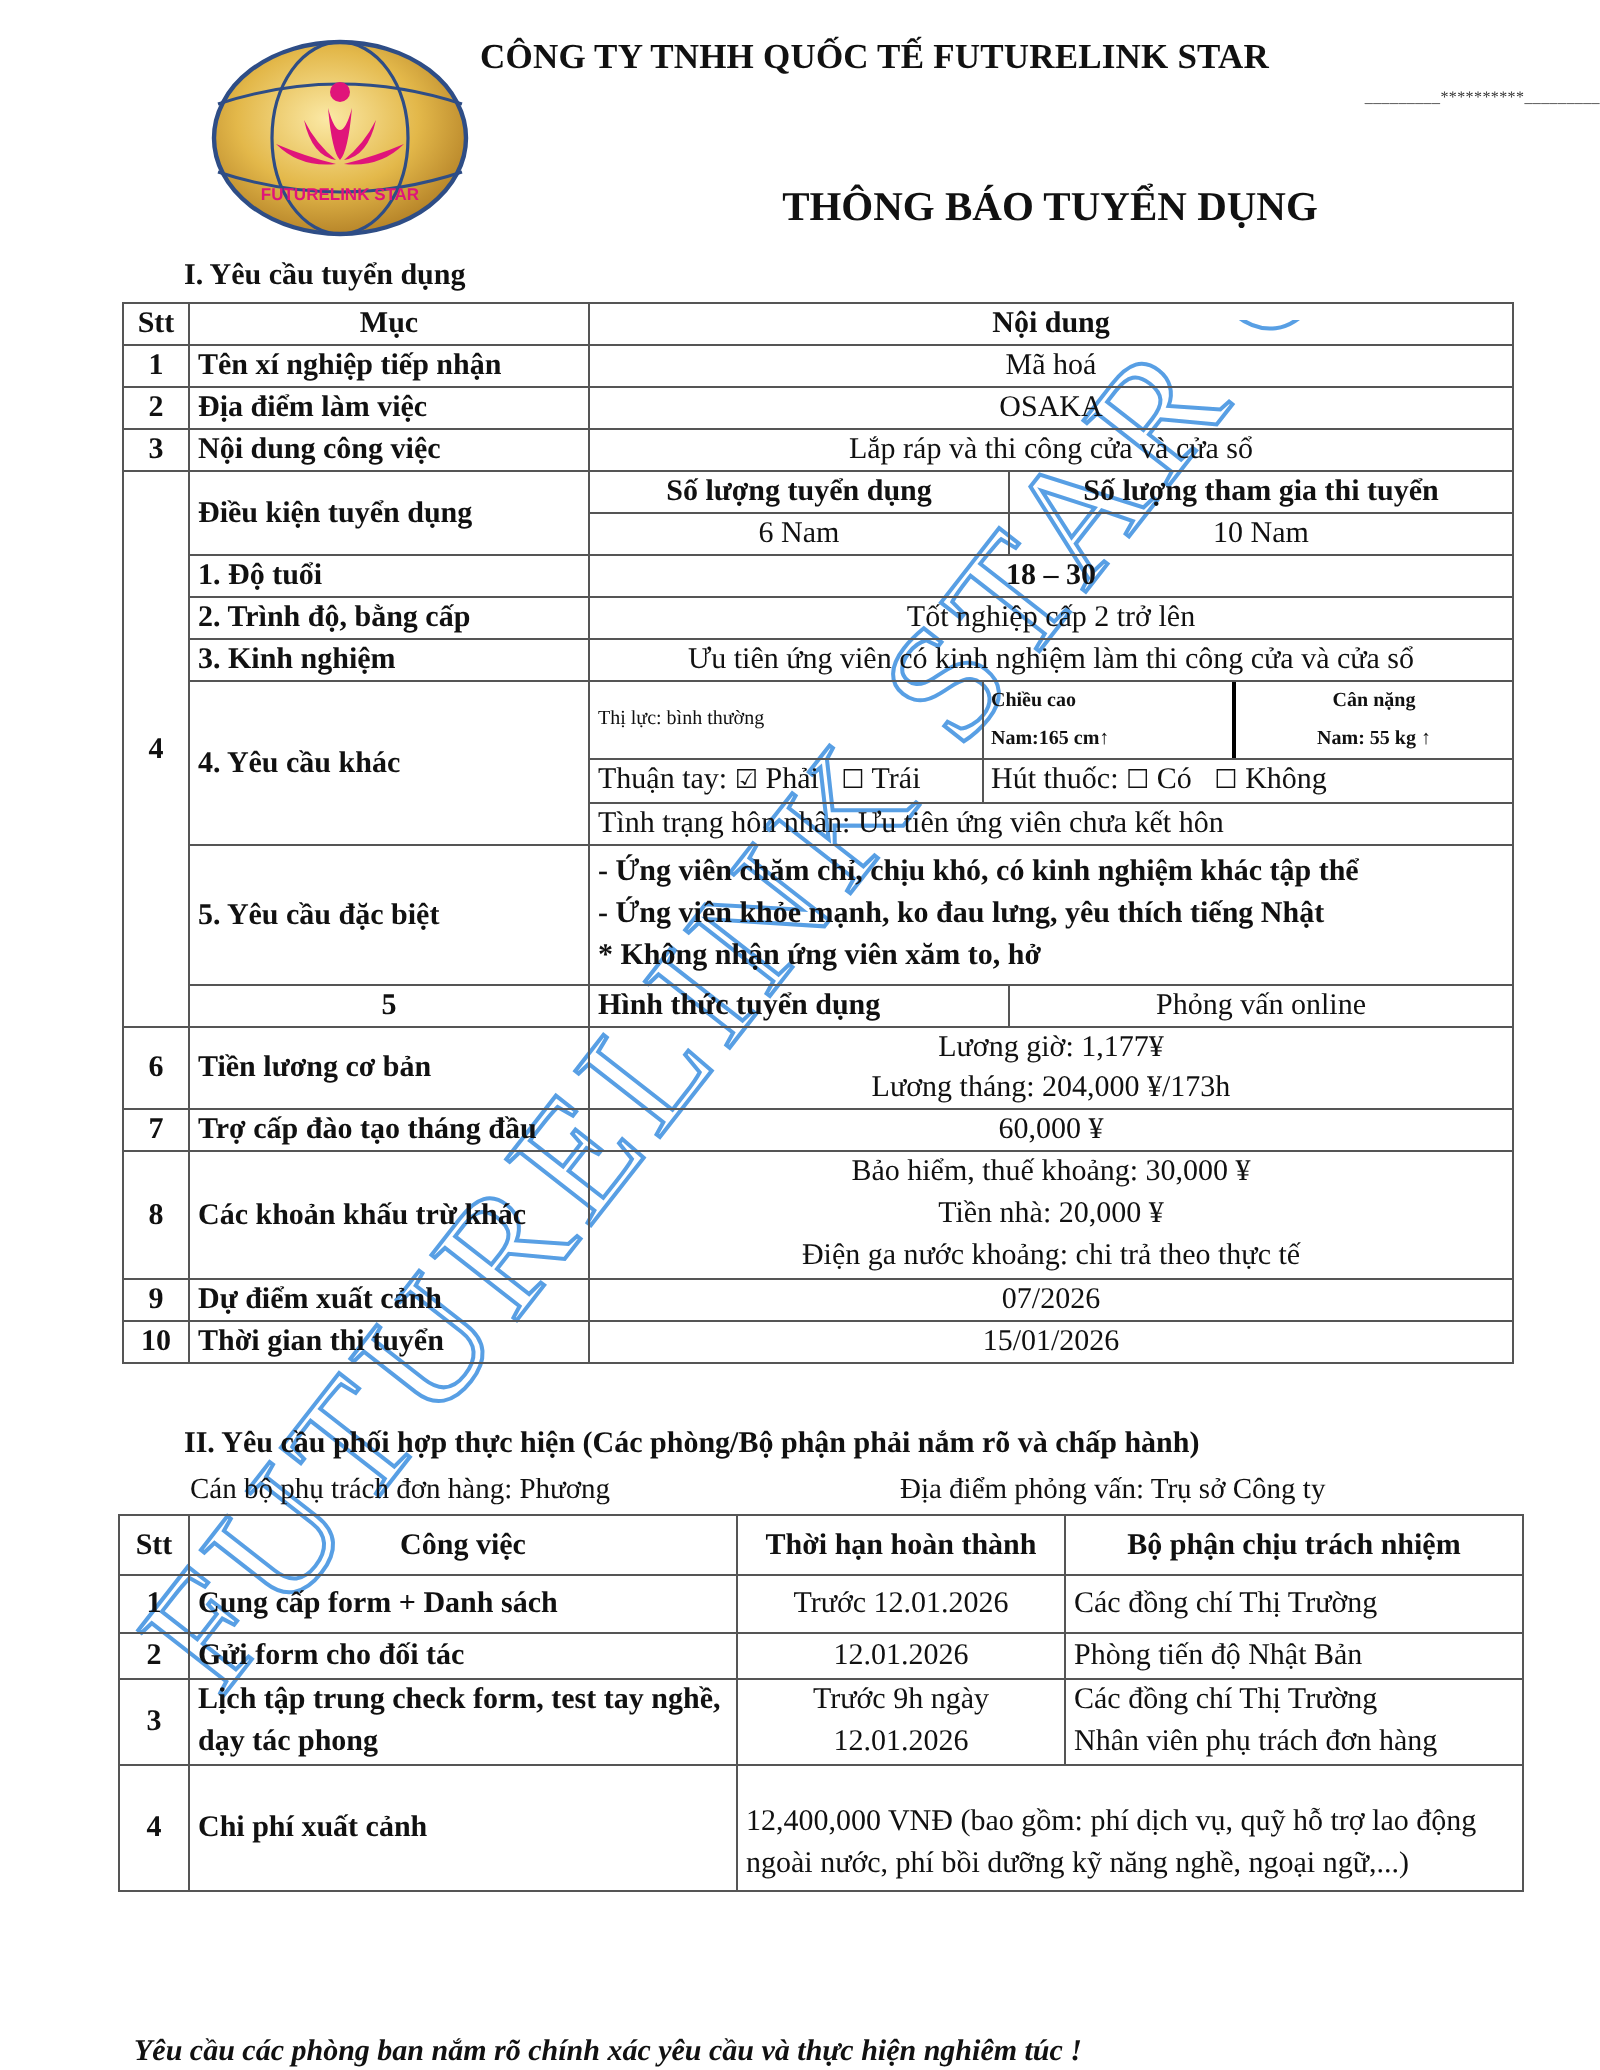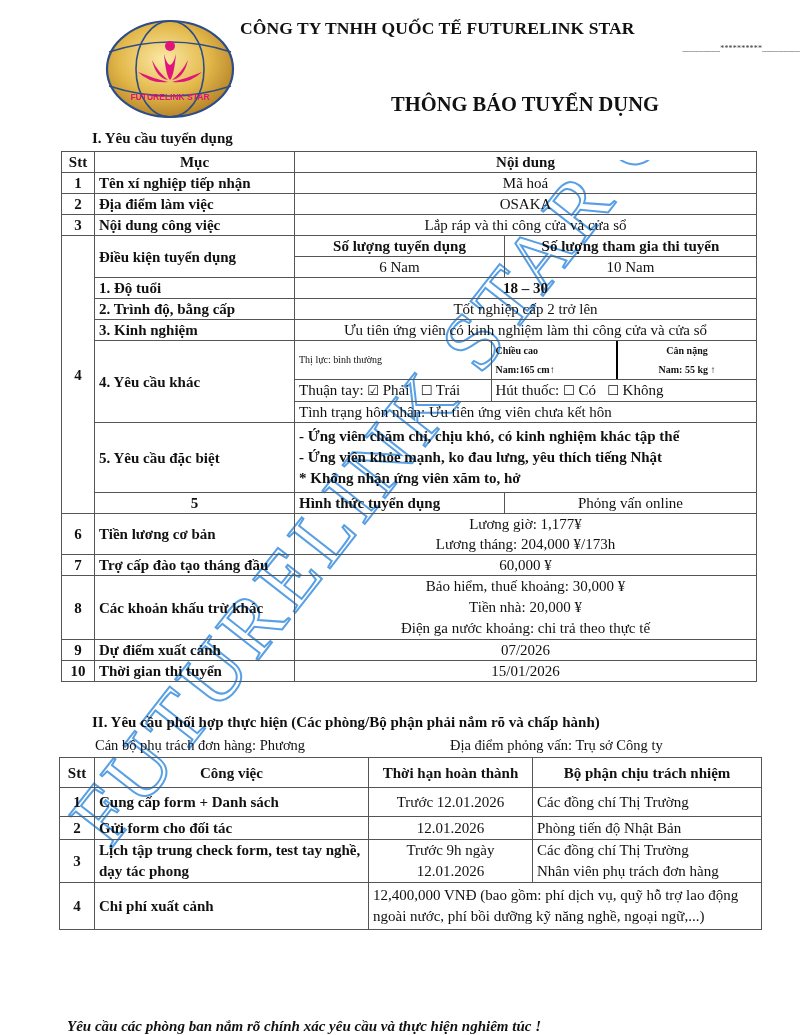--- a/index.html
+++ b/index.html
@@ -271,18 +271,18 @@
       <span class="sub-row">12.01.2026</span>
     </td>
     <td style="line-height:21px;">
       <span class="sub-row">Các đồng chí Thị Trường</span>
       <span class="sub-row">Nhân viên phụ trách đơn hàng</span>
     </td>
   </tr>
   <tr>
     <td class="stt">4</td>
     <td class="b">Chi phí xuất cảnh</td>
-    <td colspan="2" style="line-height:21px; padding-top:2px; padding-bottom:2px;">12,400,000 VNĐ (bao gồm: phí dịch vụ, quỹ hỗ trợ lao động ngoài nước, phí bồi dưỡng kỹ năng nghề, ngoại ngữ,...)</td>
+    <td colspan="2" style="line-height:21px; padding-top:18px; padding-bottom:2px;">12,400,000 VNĐ (bao gồm: phí dịch vụ, quỹ hỗ trợ lao động ngoài nước, phí bồi dưỡng kỹ năng nghề, ngoại ngữ,...)</td>
   </tr>
 </tbody>
   </table>
 
 <div class="footer-note">Yêu cầu các phòng ban nắm rõ chính xác yêu cầu và thực hiện nghiêm túc !</div>
 
 </body></html>

